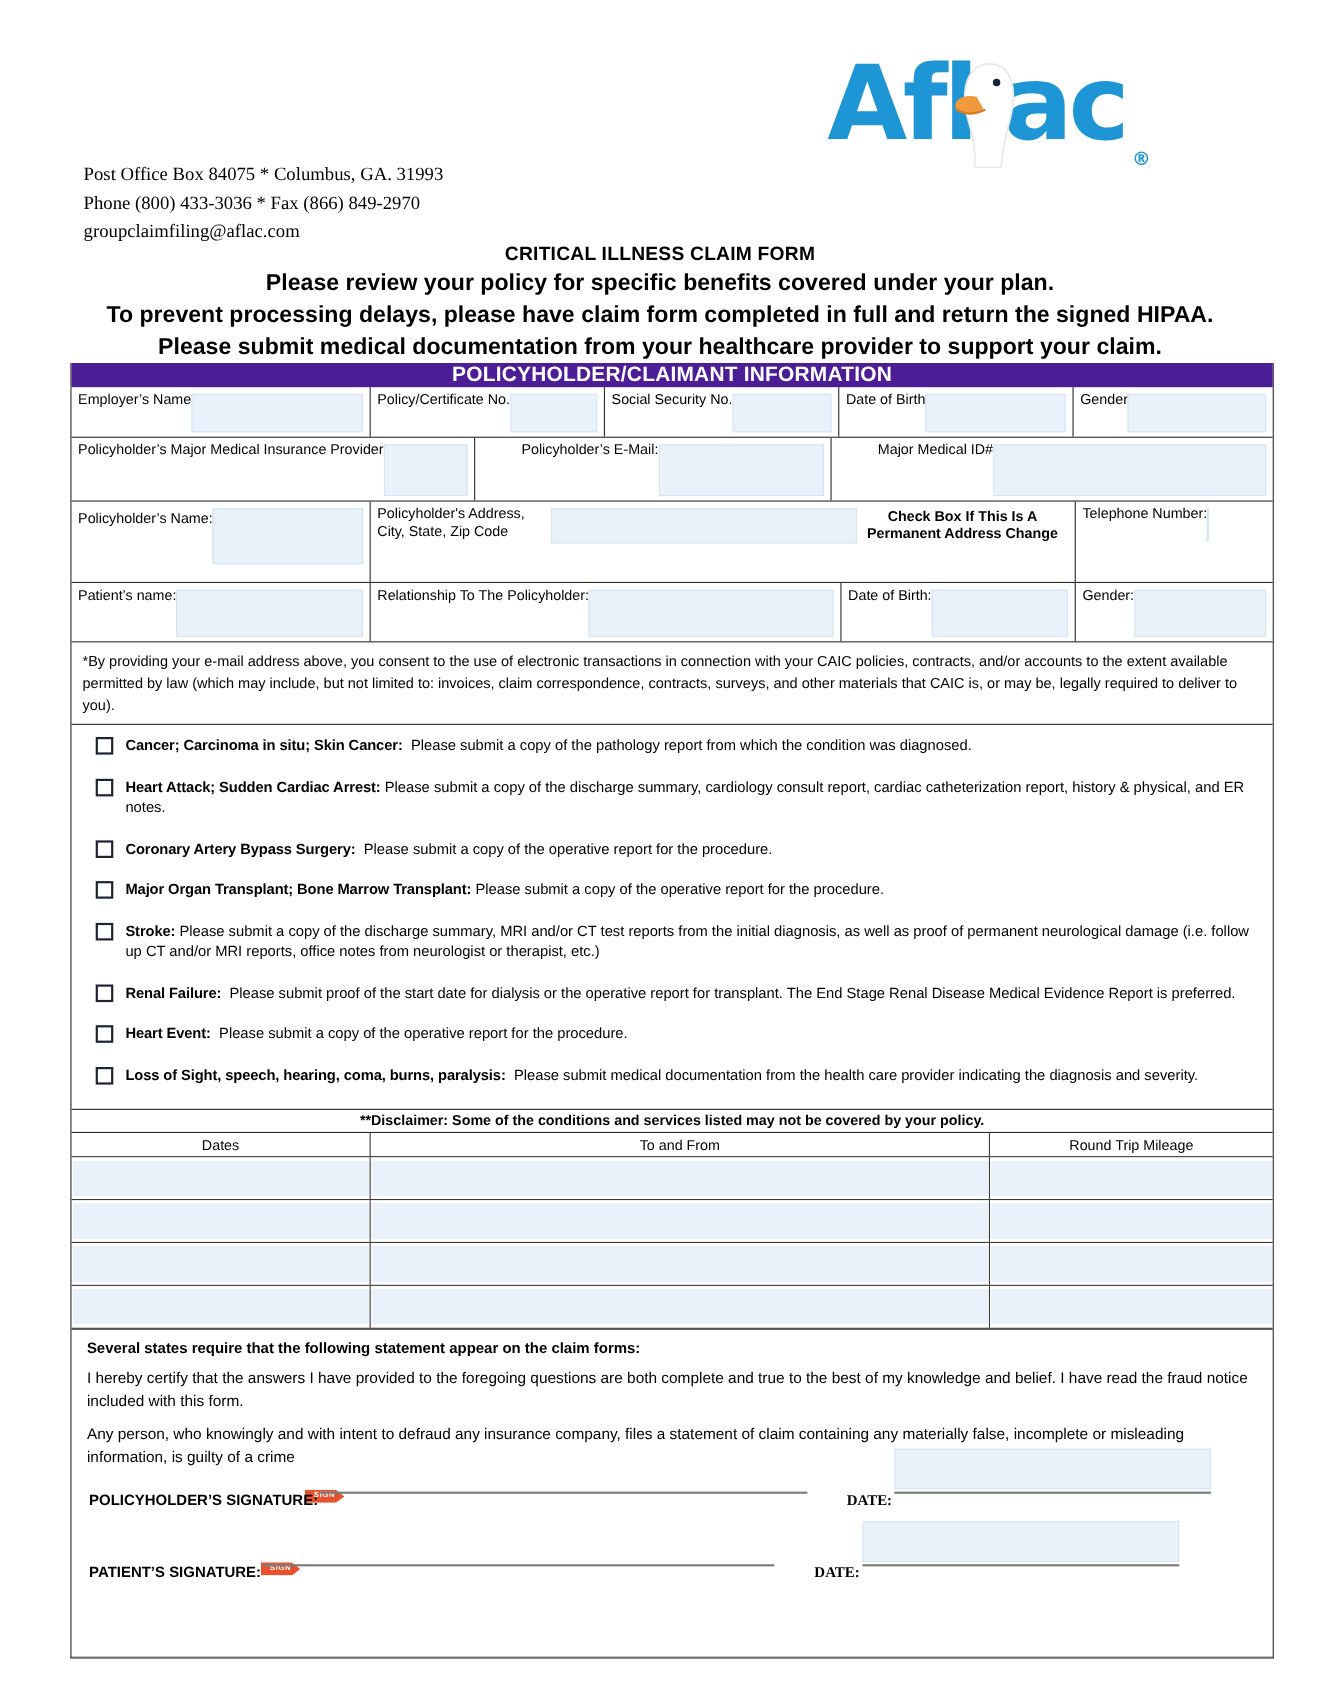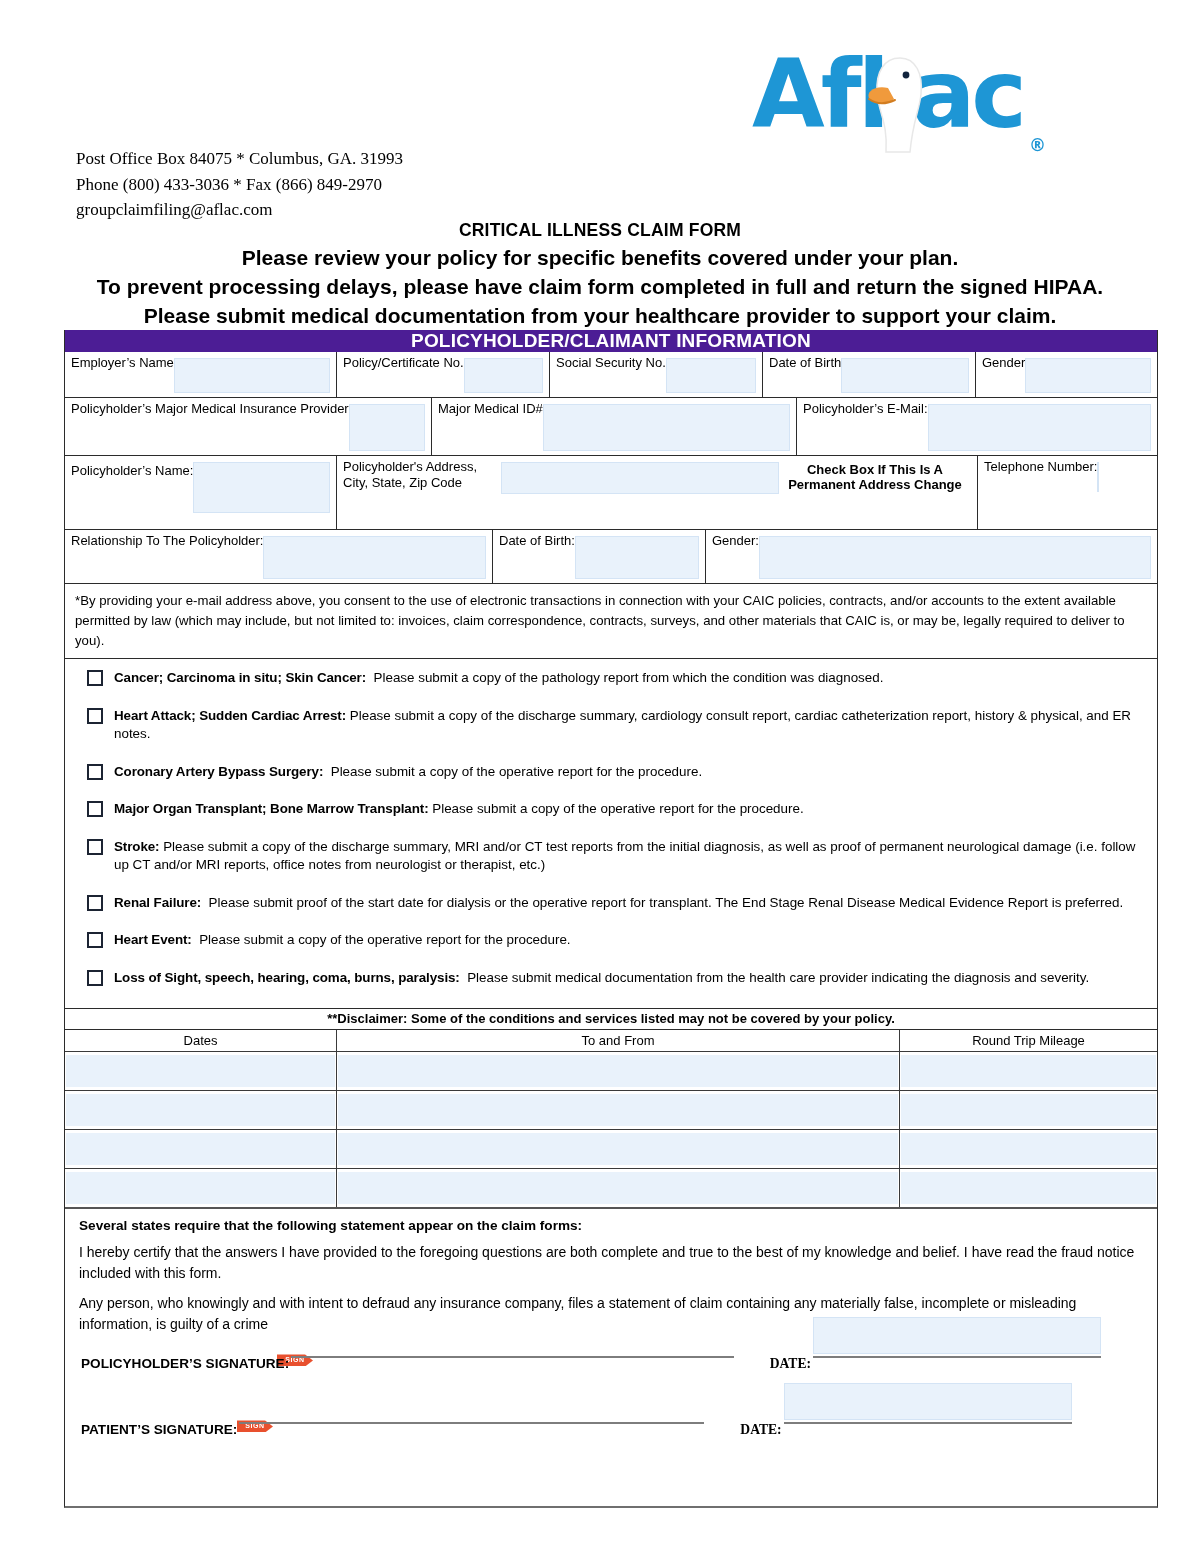--- a/index.html
+++ b/index.html
@@ -38,21 +38,21 @@
   .section-bar {
     background:#4c1d95; color:#fff; font-weight:bold; text-align:center;
     height:22px; line-height:22px; font-size:19px; letter-spacing:0.2px;
   }
   .frow { display:flex; border-bottom:1px solid #2b2b2b; }
   .fcell { border-right:1px solid #2b2b2b; padding:3px 6px 4px 6px; display:flex; flex-direction:row; }
   .fcell:last-child { border-right:none; }
   .flabel { font-size:13px; line-height:1.25; }
   .finput { background:#e9f2fb; border:1px solid #d4e4f5; flex:1; margin-top:3px; min-height:20px; }
   .finput-fixed { background:#e9f2fb; border:1px solid #d4e4f5; margin-top:3px; }
-  .row1 { height:46px; } .row2 { height:58px; } .row3 { height:74px; } .row4 { height:54px; }
+  .row1 { height:46px; } .row2 { height:58px;gap:36px; } .row3 { height:74px; } .row4 { height:54px; }
   .addr-note { font-weight:bold; font-size:13px; text-align:center; margin-top:3px; }
 
   .consent { padding:7px 10px 8px 10px; font-size:13.2px; line-height:1.5; border-bottom:1px solid #2b2b2b; min-height:66px; }
 
   
   .conditions { padding:10px 10px 2px 22px; border-bottom:1px solid #2b2b2b; }
   .cond { display:flex; gap:11px; margin-bottom:19px; font-size:13.4px; line-height:1.38; }
   .cbox { width:16px; height:16px; border:2px solid #1c2433; background:#fff; flex:none; margin-top:1px; }
   .cond b { letter-spacing:-0.1px; }
 
@@ -145,26 +145,26 @@
         <span class="flabel">Gender</span>
         <div class="finput"></div>
       </div>
     </div>
 
     <div class="frow row2">
       <div class="fcell" style="width:367px">
         <span class="flabel">Policyholder’s Major Medical Insurance Provider</span>
         <div class="finput"></div>
       </div>
+      <div class="fcell" style="flex:1">
+        <span class="flabel">Policyholder’s E-Mail:</span>
+        <div class="finput"></div>
+      </div>
       <div class="fcell" style="width:365px">
         <span class="flabel">Major Medical ID#</span>
-        <div class="finput"></div>
-      </div>
-      <div class="fcell" style="flex:1">
-        <span class="flabel">Policyholder’s E-Mail:</span>
         <div class="finput"></div>
       </div>
     </div>
 
     <div class="frow row3">
       <div class="fcell" style="width:272px">
         <span class="flabel" style="padding-top:4px">Policyholder’s Name:</span>
         <div class="finput" style="margin-bottom:12px"></div>
       </div>
       <div class="fcell" style="width:641px">
@@ -172,20 +172,24 @@
         <div class="finput-fixed" style="width:72%; height:32px;"></div>
         <div class="addr-note">Check Box If This Is A Permanent Address Change</div>
       </div>
       <div class="fcell" style="flex:1">
         <span class="flabel">Telephone Number:</span>
         <div class="finput-fixed" style="height:30px;"></div>
       </div>
     </div>
 
     <div class="frow row4">
+      <div class="fcell" style="width:272px">
+        <span class="flabel">Patient’s name:</span>
+        <div class="finput"></div>
+      </div>
       <div class="fcell" style="width:428px">
         <span class="flabel">Relationship To The Policyholder:</span>
         <div class="finput"></div>
       </div>
       <div class="fcell" style="width:213px">
         <span class="flabel">Date of Birth:</span>
         <div class="finput"></div>
       </div>
       <div class="fcell" style="flex:1">
         <span class="flabel">Gender:</span>

